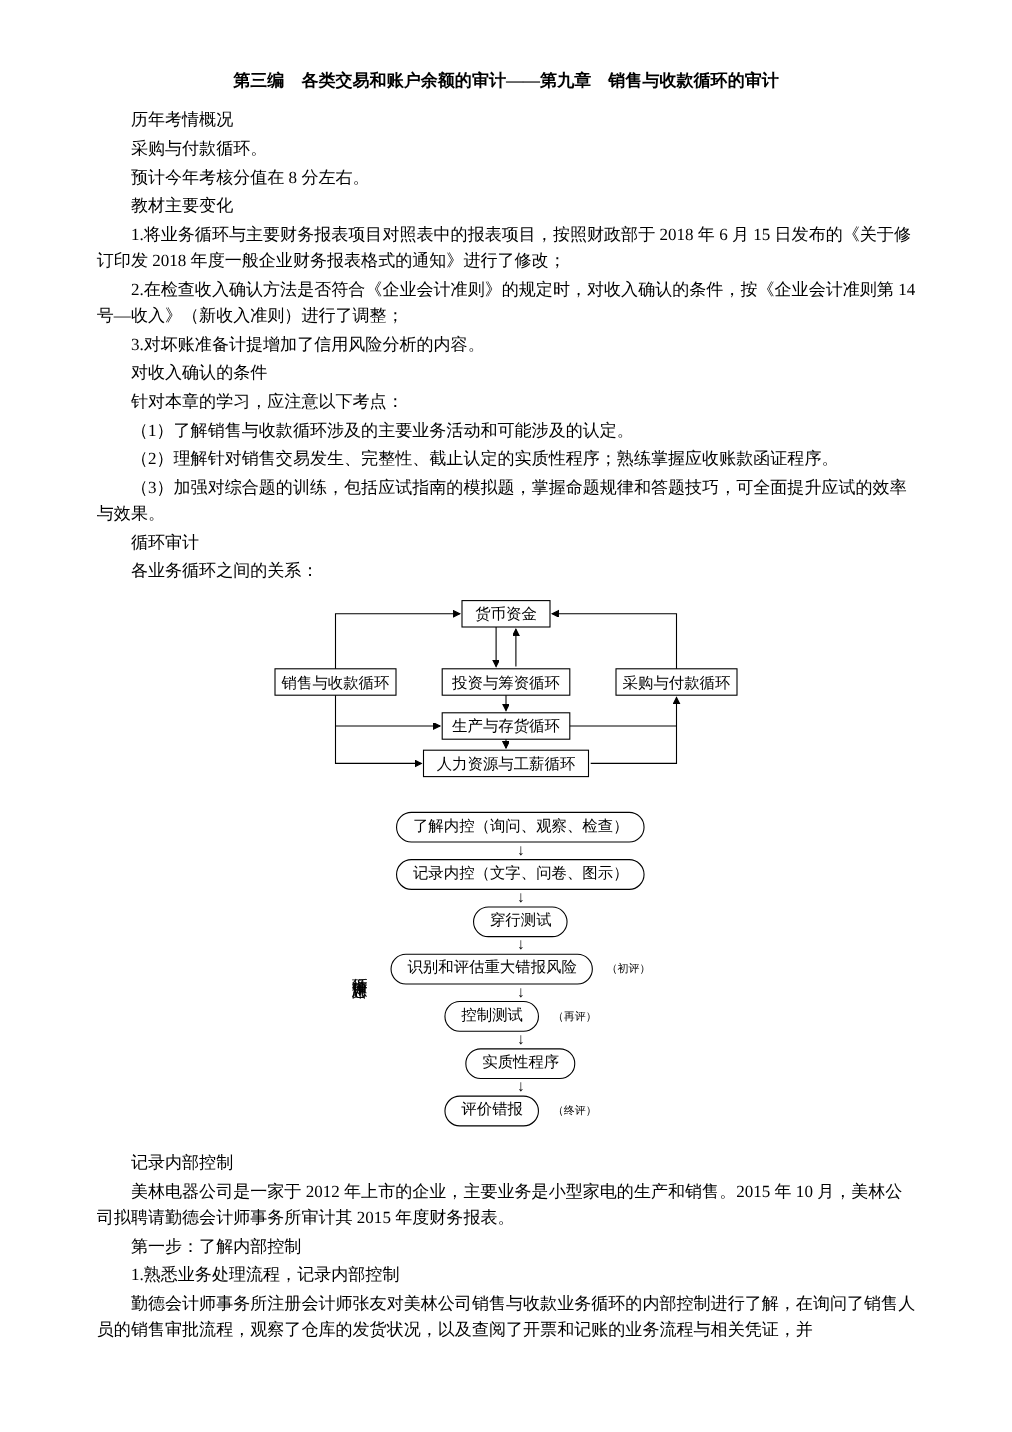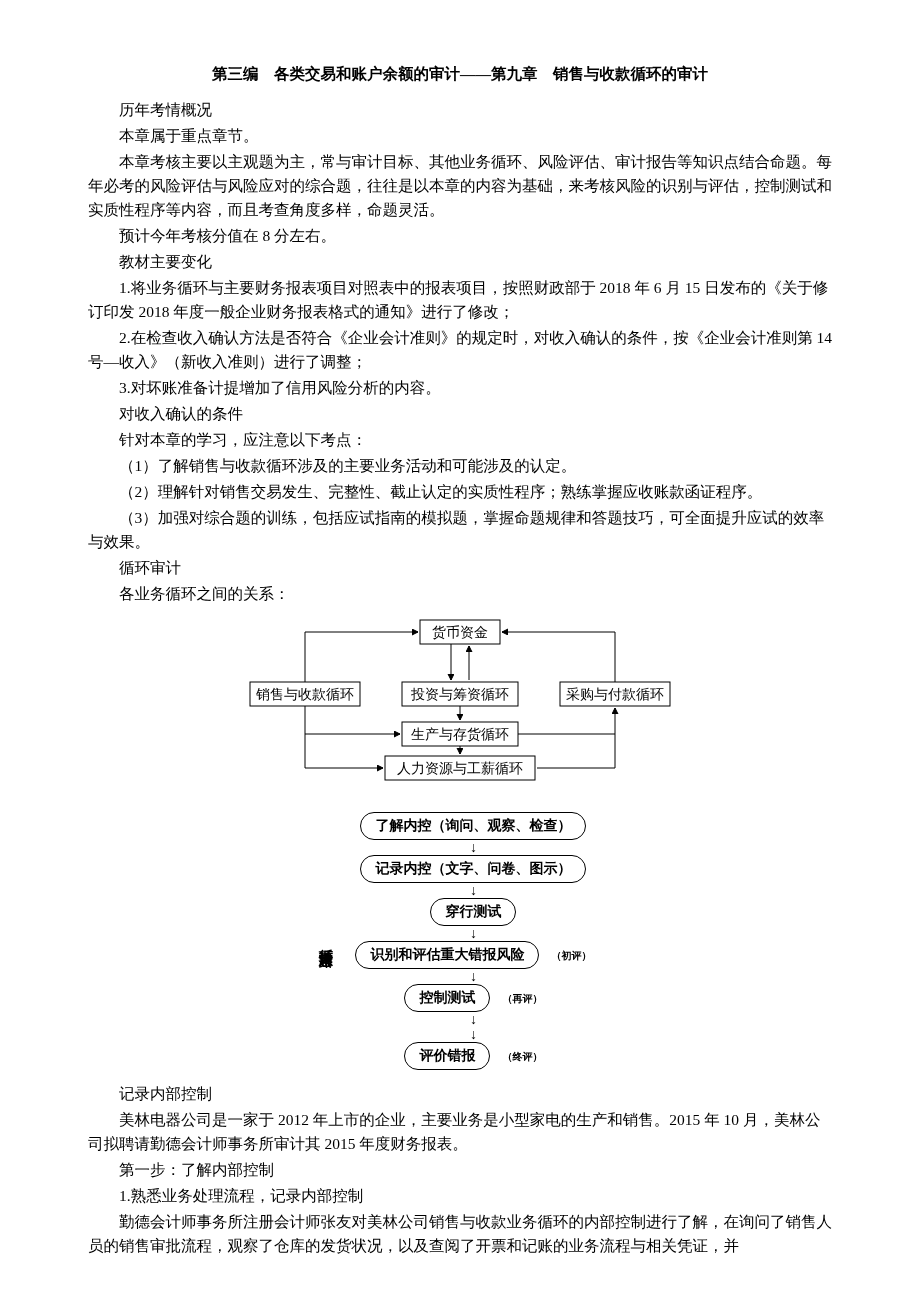--- a/index.html
+++ b/index.html
@@ -53,22 +53,21 @@
     fill: none;
   }
   .arrow {
     stroke: #000;
     stroke-width: 1;
     fill: #000;
   }
   .flow2 {
     display: flex;
     justify-content: center;
-    margin: 4px 0 12px 0;
-    font-weight: bold;
+    margin: 4px 0 22px 0;
   }
   .flow2-inner {
     display: flex;
     align-items: center;
   }
   .flow2-label {
     writing-mode: vertical-rl;
     text-orientation: upright;
     font-size: 14px;
     letter-spacing: 1px;
@@ -110,22 +109,21 @@
   }
 </style>
 </head>
 <body>
 
 <div class="page">
 
   <div class="title">第三编　各类交易和账户余额的审计——第九章　销售与收款循环的审计</div>
 
   <div class="sec-heading">历年考情概况</div>
-  <div class="p">本章属于重点章节。</div>
-  <div class="p">本章考核主要以主观题为主，常与审计目标、其他业务循环、风险评估、审计报告等知识点结合命题。每年必考的风险评估与风险应对的综合题，往往是以本章的内容为基础，来考核风险的识别与评估，控制测试和实质性程序等内容，而且考查角度多样，命题灵活。</div>
+  <div class="p">采购与付款循环。</div>
   <div class="p">预计今年考核分值在 8 分左右。</div>
 
   <div class="sec-heading">教材主要变化</div>
   <div class="p">1.将业务循环与主要财务报表项目对照表中的报表项目，按照财政部于 2018 年 6 月 15 日发布的《关于修订印发 2018 年度一般企业财务报表格式的通知》进行了修改；</div>
   <div class="p">2.在检查收入确认方法是否符合《企业会计准则》的规定时，对收入确认的条件，按《企业会计准则第 14 号—收入》（新收入准则）进行了调整；</div>
   <div class="p">3.对坏账准备计提增加了信用风险分析的内容。</div>
 
   <div class="sec-heading">对收入确认的条件</div>
   <div class="p">针对本章的学习，应注意以下考点：</div>
   <div class="p">（1）了解销售与收款循环涉及的主要业务活动和可能涉及的认定。</div>
@@ -199,20 +197,23 @@
           <div class="step-row">
             <div class="step-box">识别和评估重大错报风险</div>
             <div class="step-note">（初评）</div>
           </div>
           <div class="step-arrow">↓</div>
           <div class="step-row">
             <div class="step-box">控制测试</div>
             <div class="step-note">（再评）</div>
           </div>
           <div class="step-arrow">↓</div>
+          <div class="step-row">
+            <div class="step-box">实质性程序</div>
+          </div>
           <div class="step-arrow">↓</div>
           <div class="step-row">
             <div class="step-box">评价错报</div>
             <div class="step-note">（终评）</div>
           </div>
         </div>
     </div>
   </div>
 
   <div class="p">记录内部控制</div>

